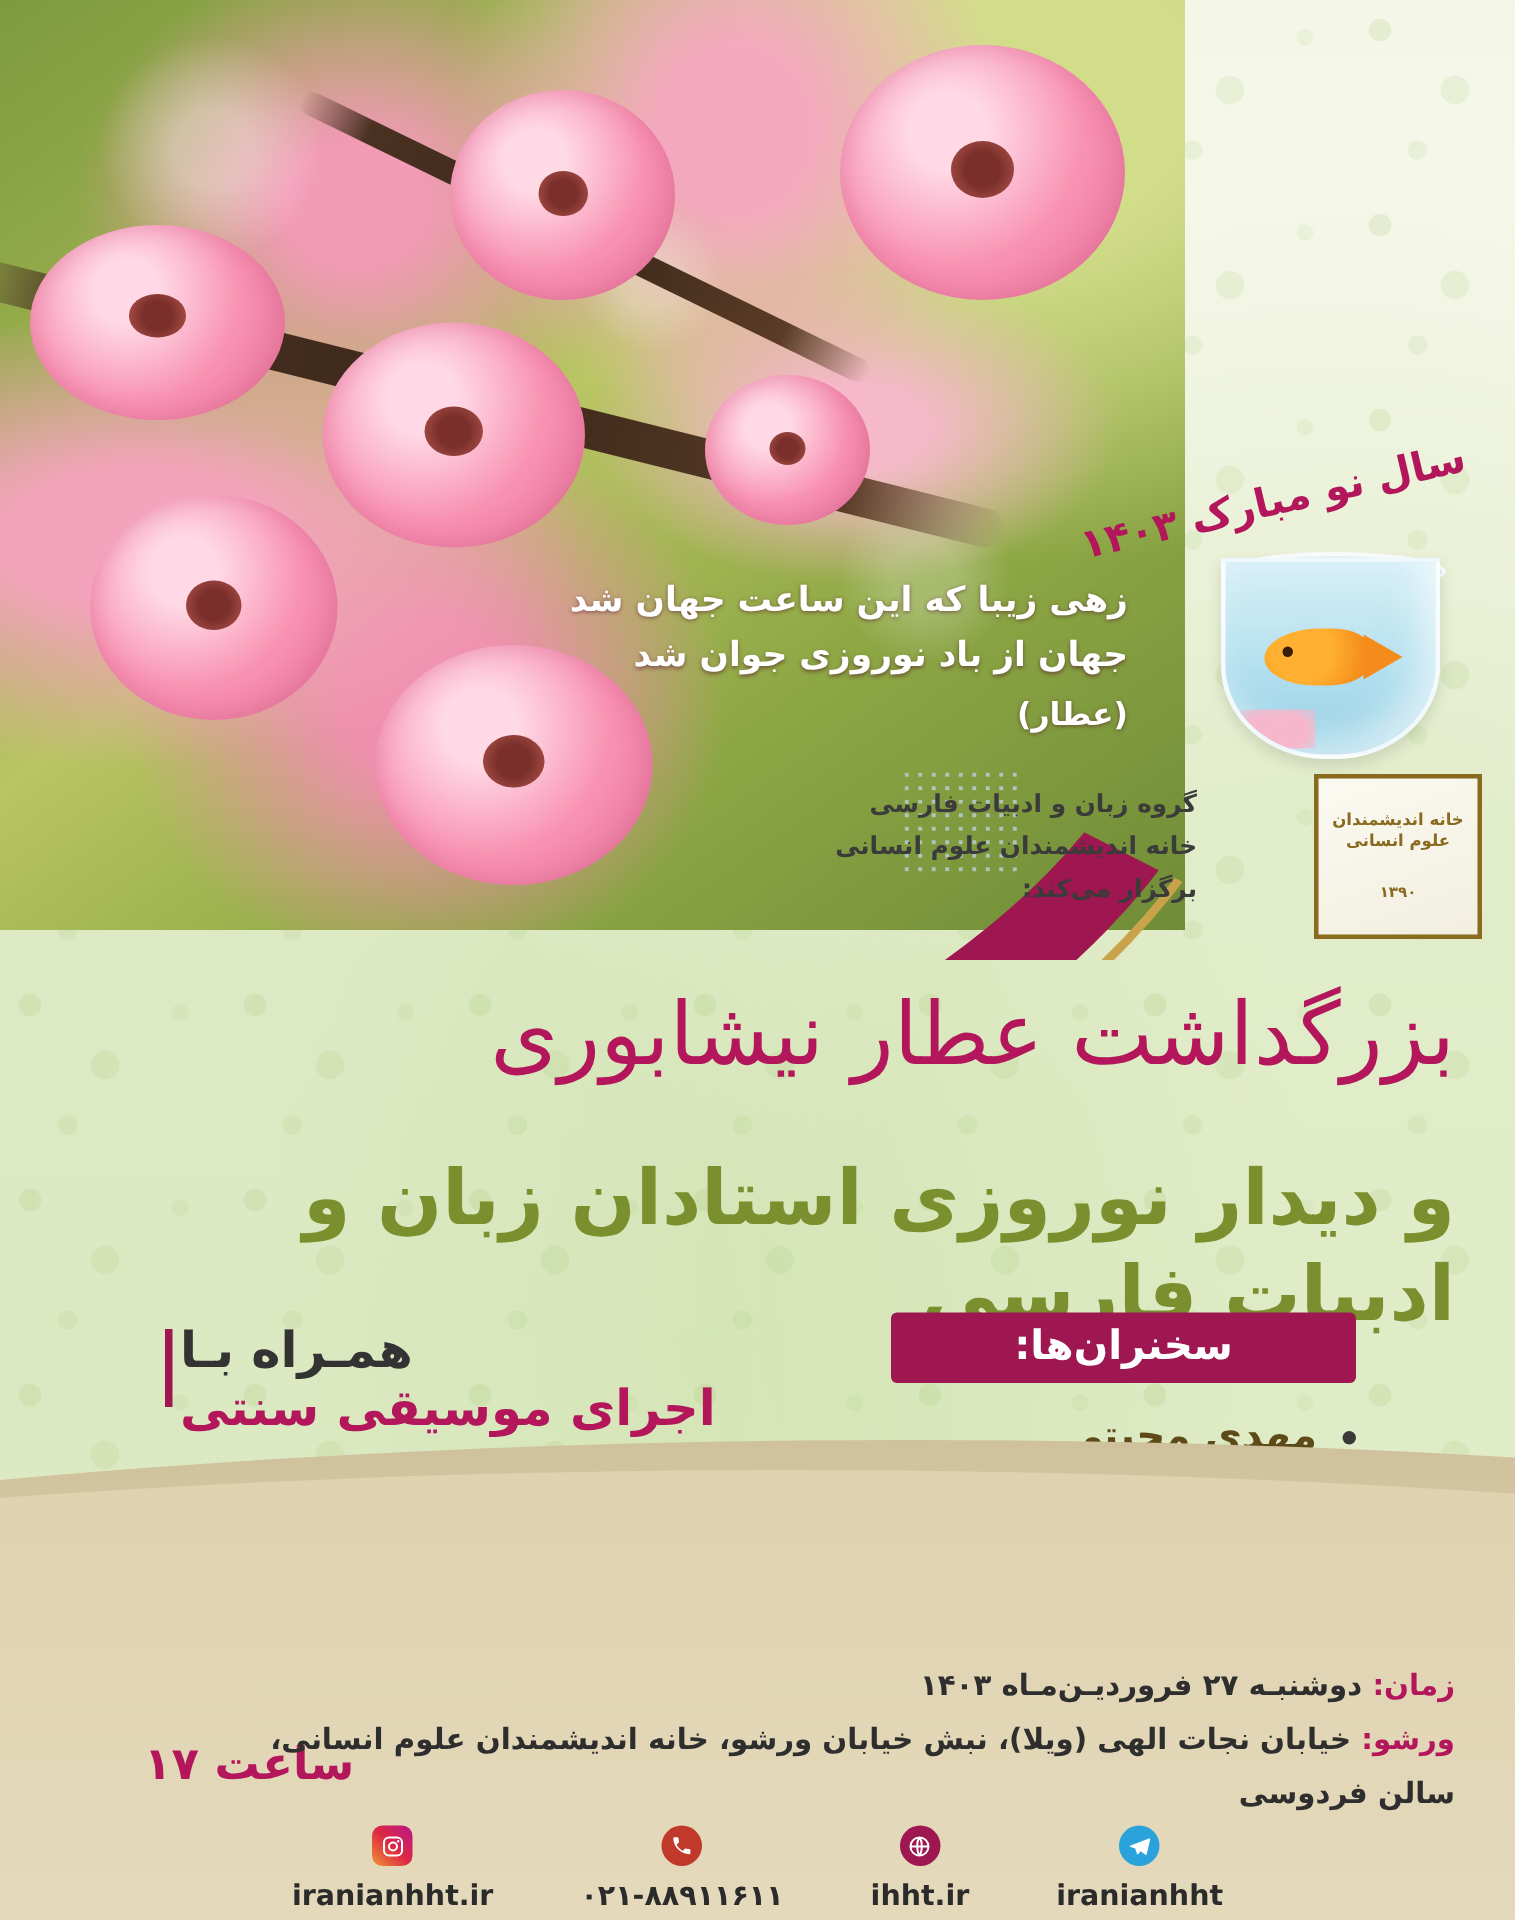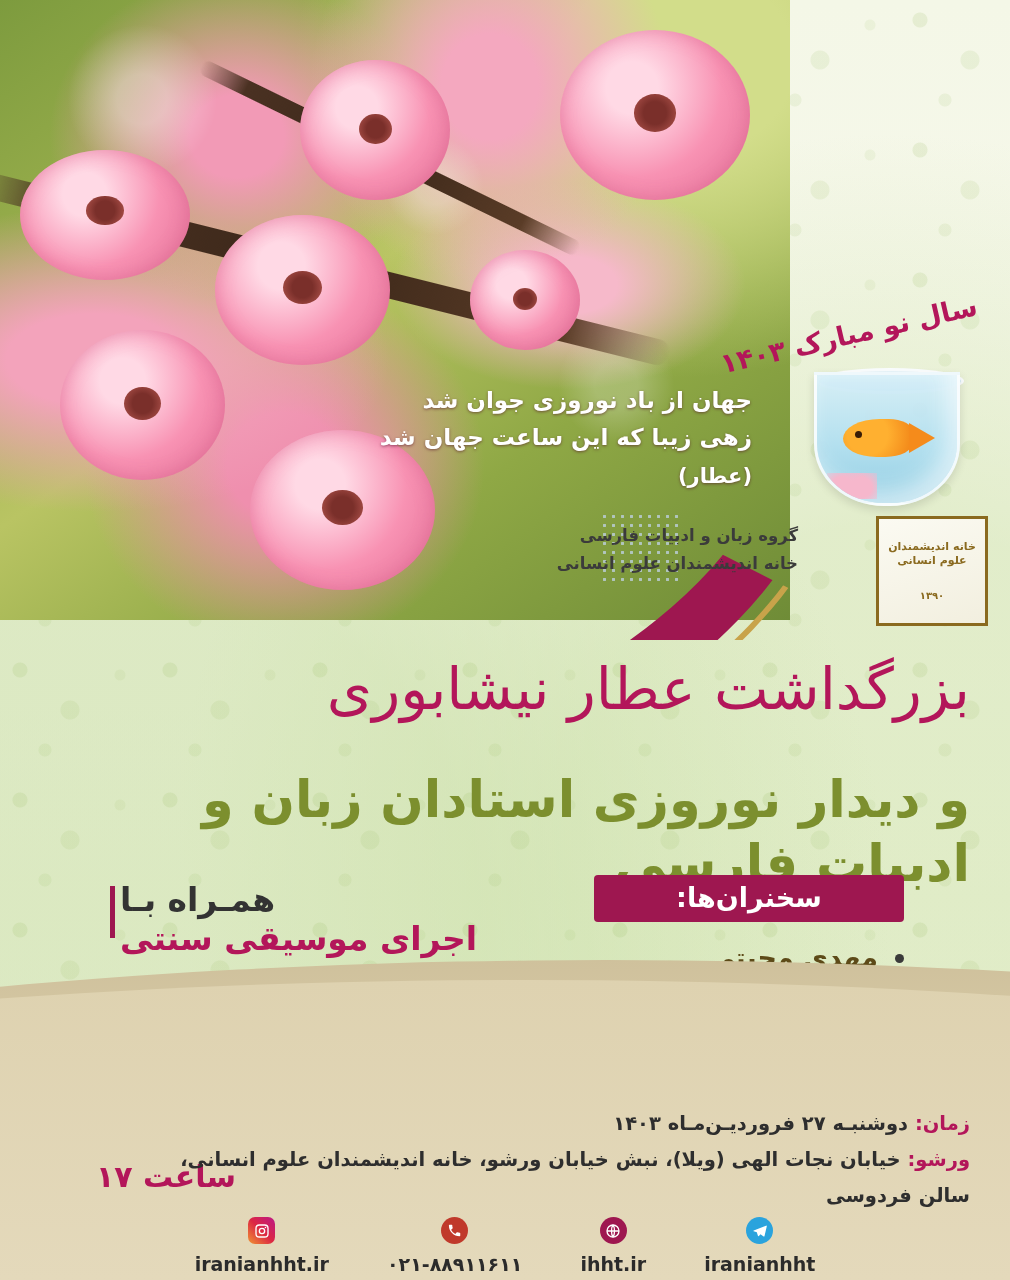--- a/index.html
+++ b/index.html
@@ -509,41 +509,42 @@
         </div>
       <div class="blossom" style="left:470px;top:250px;width:110px;height:100px;">
           <span class="center"></span>
         </div>
     </div>
 
     <div class="ribbon-arc"></div>
     <div class="arc-gold"></div>
 
     <div class="poem">
+      <div>زهی زیبا که این ساعت جهان شد</div>
       <div>جهان از باد نوروزی جوان شد</div>
-      <div>زهی زیبا که این ساعت جهان شد</div>
       <div class="sig">(عطار)</div>
     </div>
   </div>
 
   <div class="nowruz">
     <div class="nowruz-arc-text">سال نو مبارک ۱۴۰۳</div>
     <div class="bowl-top"></div>
     <div class="bowl">
       <div class="fish">
           <span class="fish-eye"></span>
         </div>
       <div class="bowl-flower"></div>
     </div>
   </div>
 
   <div class="dot-grid"></div>
   <div class="organizer">
     <div>گروه زبان و ادبیات فارسی</div>
     <div>خانه اندیشمندان علوم انسانی</div>
+    <div>برگزار می‌کند:</div>
   </div>
   <div class="logo-seal">
     <div>خانه اندیشمندان علوم انسانی</div>
     <div class="seal-sub">۱۳۹۰</div>
   </div>
 
   <div class="title-main">بزرگداشت عطار نیشابوری</div>
   <div class="title-sub">و دیدار نوروزی استادان زبان و ادبیات فارسی</div>
 
   <div class="speakers">

